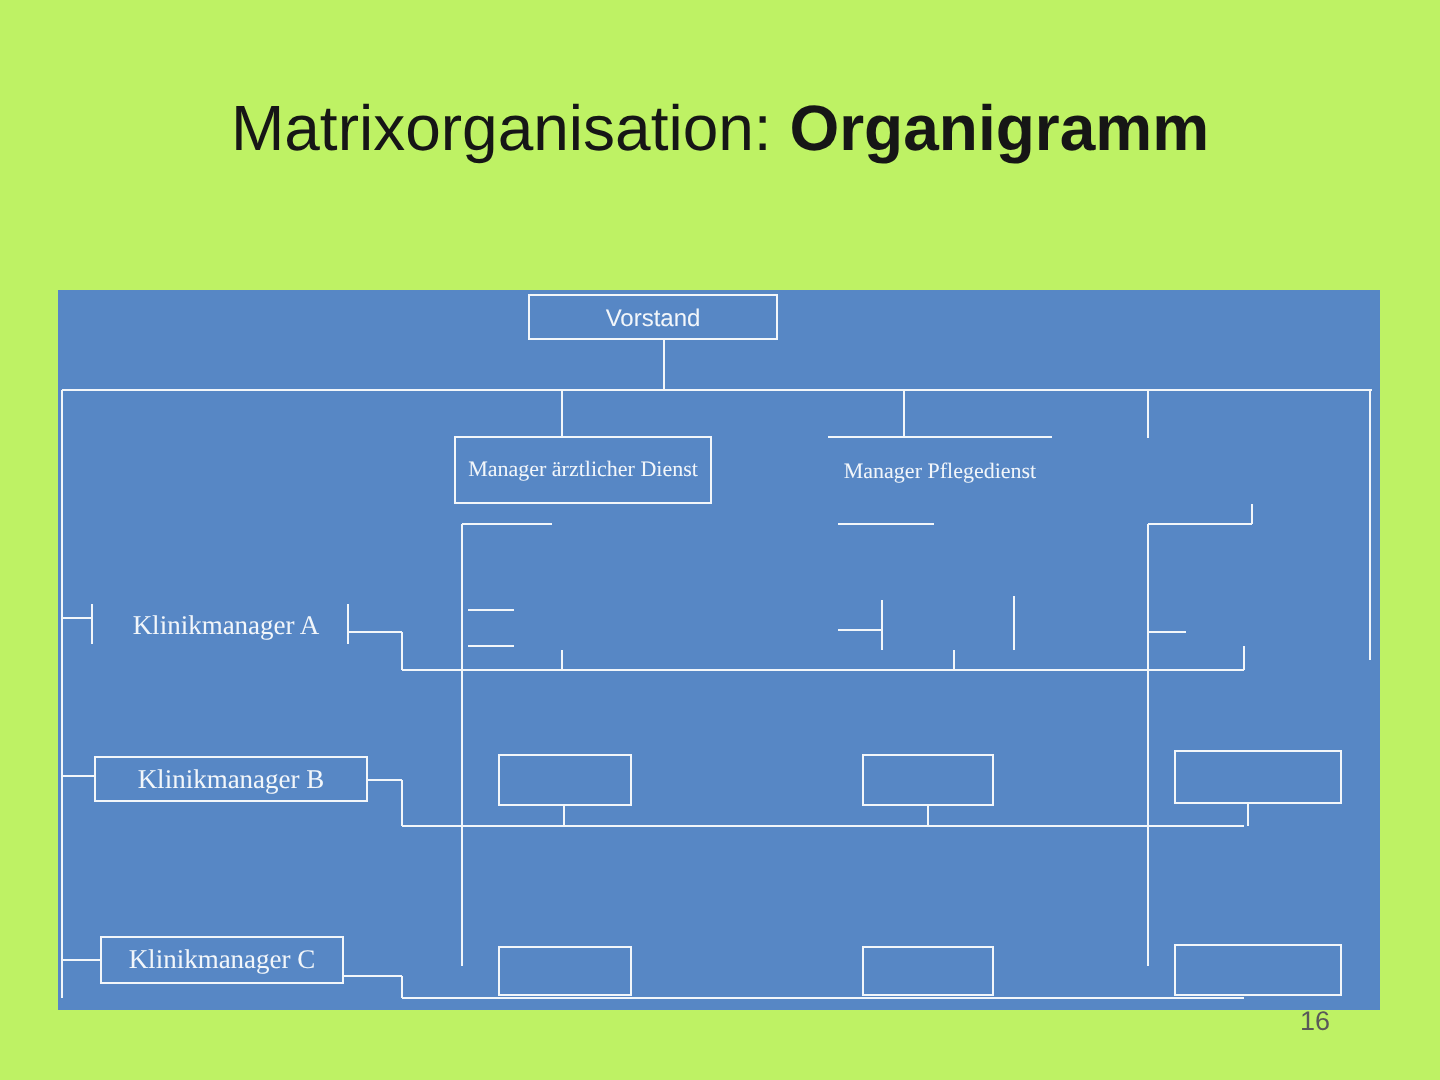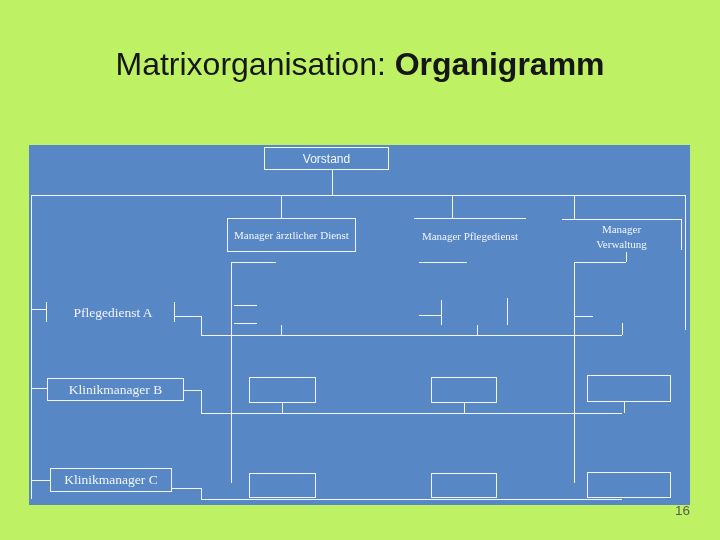--- a/index.html
+++ b/index.html
@@ -37,21 +37,21 @@
   .ka{left:22px;top:158px;width:124px;height:20px;}
   .kb{left:18px;top:233px;width:137px;height:23px;}
   .kc{left:21px;top:323px;width:122px;height:24px;}
   .b1{left:220px;top:232px;width:67px;height:26px;}
   .b2{left:402px;top:232px;width:66px;height:26px;}
   .b3{left:558px;top:230px;width:84px;height:27px;}
   .c1{left:220px;top:328px;width:67px;height:25px;}
   .c2{left:402px;top:328px;width:66px;height:25px;}
   .c3{left:558px;top:327px;width:84px;height:26px;}
   .page-number{
-    position:absolute;left:650px;top:503px;width:40px;text-align:right;
+    position:absolute;left:650px;top:503px;width:40px;text-align:left;
     font-size:13.5px;color:var(--page-gray,#595959);
   }
 </style>
 </head>
 <body>
 
 <div class="slide">
 
   <h1 class="title"><span>Matrixorganisation: </span><span class="bold">Organigramm</span></h1>
 
@@ -109,26 +109,23 @@
     <div class="obox m1 serif-label">
       <span>Manager ärztlicher Dienst</span>
     </div>
 
     <div class="obox vorstand sans-label">
       <span>Vorstand</span>
     </div>
     <div class="obox m2 topborder serif-label">
       <span>Manager Pflegedienst</span>
     </div>
-    <div class="obox m3 toprightborder serif-label">
-      <span>Manager Verwaltung</span>
-    </div>
 
     <div class="obox ka noborder clinic-label">
-      <span>Pflegedienst A</span>
+      <span>Klinikmanager A</span>
     </div>
     <div class="obox kc clinic-label">
       <span>Klinikmanager C</span>
     </div>
     <div class="obox kb clinic-label">
       <span>Klinikmanager B</span>
     </div>
 
     <div class="obox b1"></div>
     <div class="obox b2"></div>

